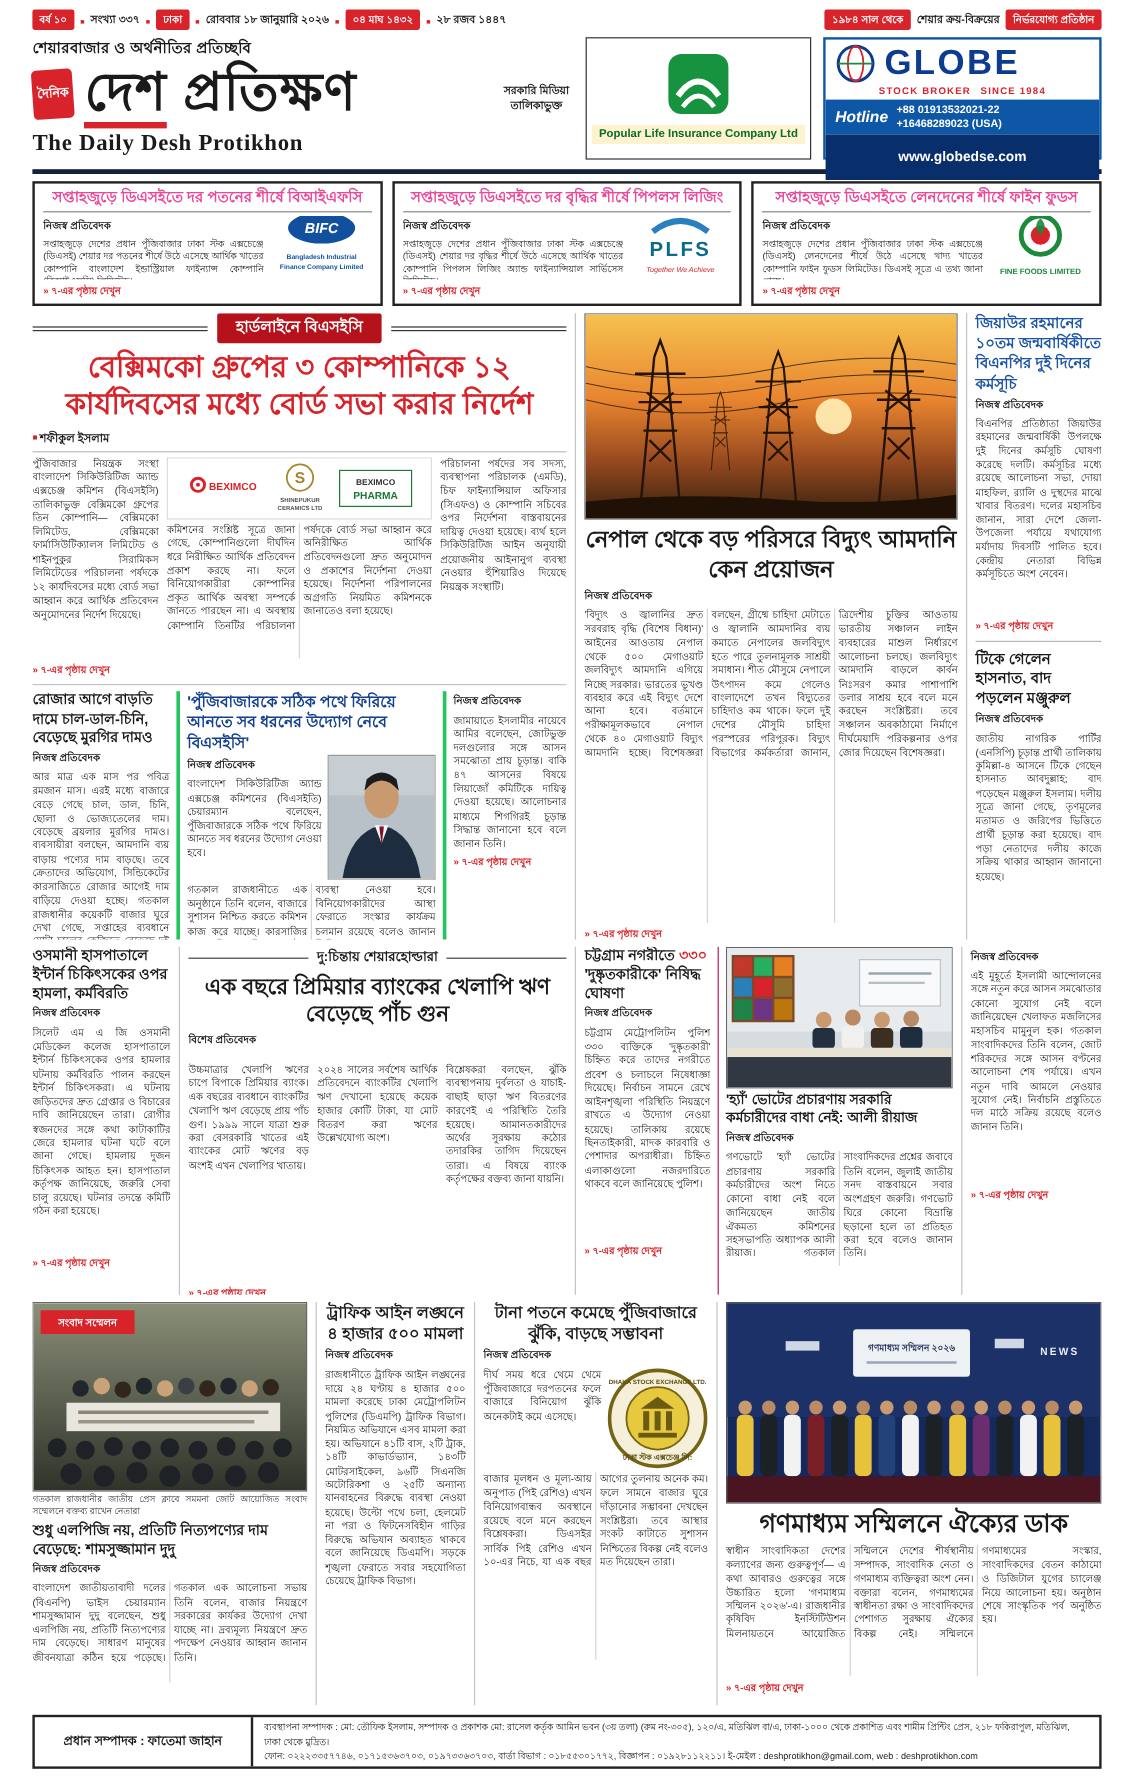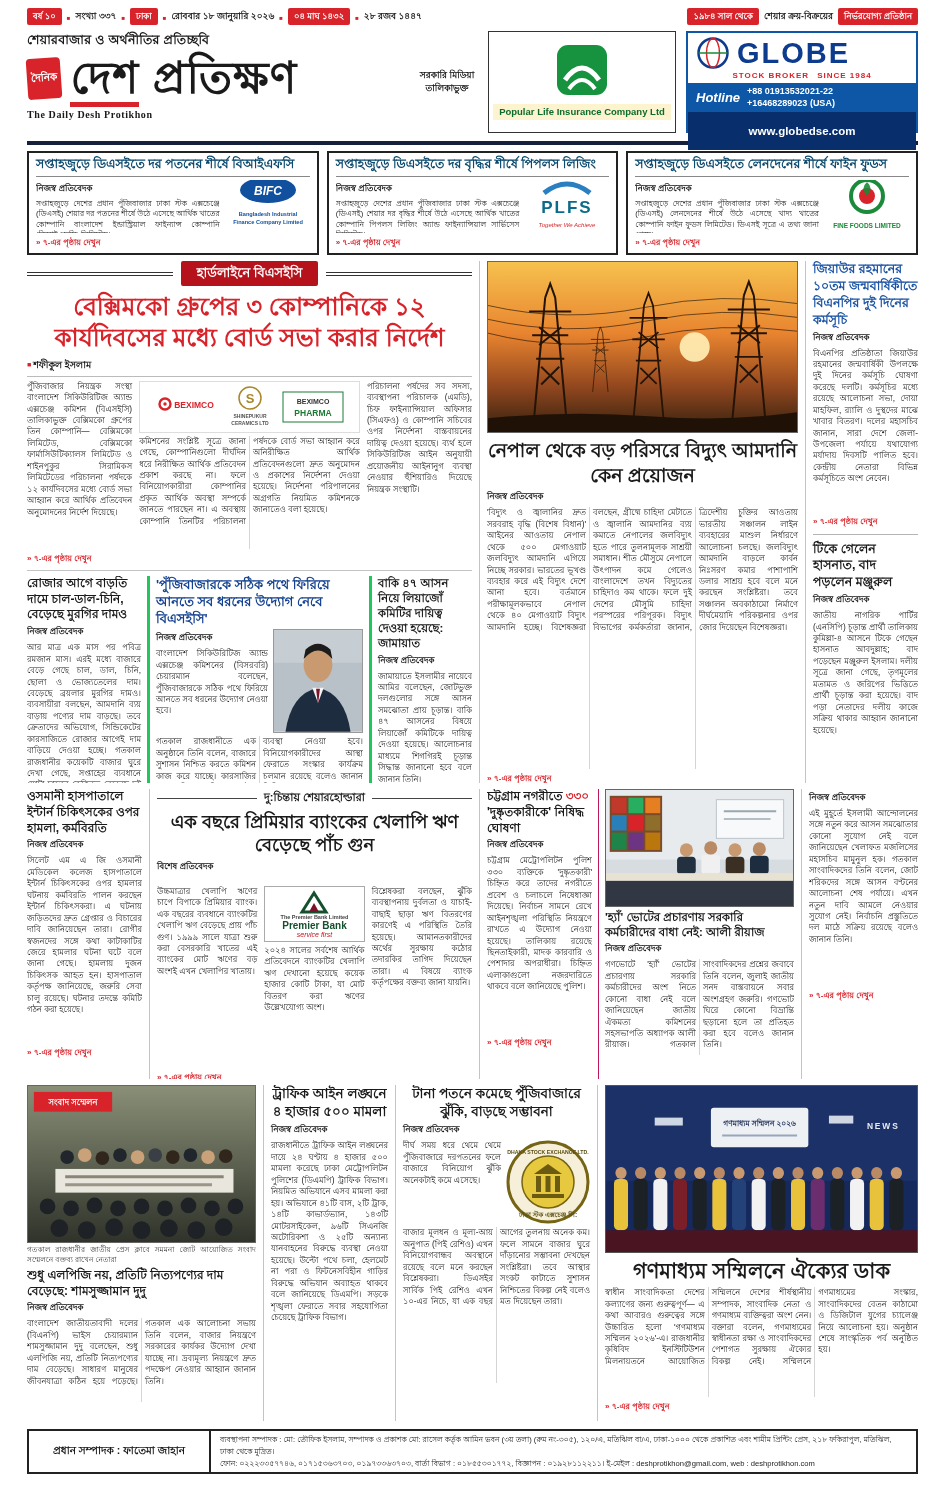--- a/index.html
+++ b/index.html
@@ -15,37 +15,37 @@
 .tb-sep::before{content:"■";color:#d8232a;font-size:6px}
 
 
 .masthead{display:flex;gap:10px;border-bottom:4px solid #14203c;padding:2px 0 8px;height:116px;align-items:stretch}
 .mh-left{flex:1;min-width:0}
 .mh-tagline{font-size:12.5px;font-weight:bold;letter-spacing:.3px}
 .mh-title-row{display:flex;align-items:center;gap:9px;margin-top:5px}
 .mh-daily{background:#d8232a;color:#fff;font-size:10.5px;font-weight:bold;padding:12px 4px;border-radius:4px;transform:rotate(-4deg)}
 .mh-title{font-size:44px;font-weight:900;letter-spacing:1px;line-height:1;white-space:nowrap}
 .mh-title .t1{box-shadow:0 5px 0 #d8232a}
-.mh-sub{font-family:"Liberation Serif","DejaVu Serif",serif;font-weight:bold;font-size:10px;margin-top:9px;letter-spacing:.6px}
+.mh-sub{font-family:"Liberation Serif","DejaVu Serif",serif;font-weight:bold;font-size:19px;margin-top:9px;letter-spacing:.6px}
 .mh-listed{width:62px;font-size:9px;font-weight:bold;text-align:center;line-height:1.45;align-self:center}
 .mh-ins{width:188px;border:1.5px solid #333;display:flex;flex-direction:column;align-items:center;justify-content:center;padding:4px}
 .ins-name{font-size:9.5px;font-weight:bold;color:#0c6b2d;text-align:center;background:#fdf3cf;padding:2px 3px;width:100%;margin-top:4px;line-height:1.2}
 .mh-globe{width:232px;border:2px solid #0d57a6;display:flex;flex-direction:column;background:#fff}
 .globe-top{display:flex;align-items:center;gap:7px;padding:3px 8px 0}
 .globe-word{font-size:29px;font-weight:900;color:#0d3c8f;letter-spacing:2px}
 .globe-tagrow{display:flex;justify-content:center;gap:8px;font-size:8px;font-weight:bold;color:#d8232a;letter-spacing:1px;padding:1px 0 3px}
 .globe-hot{background:#0d57a6;color:#fff;display:flex;align-items:center;gap:7px;padding:3px 8px;flex:1}
 .hot-label{font-size:13px;font-weight:900;font-style:italic}
 .hot-nums{font-size:9px;font-weight:bold;line-height:1.3}
 .globe-web{background:#082e6b;color:#fff;font-size:11.5px;font-weight:bold;text-align:center;padding:13px}
 
 
 .adrow{display:flex;gap:8px;margin-top:6px;height:104px}
 .adbox{flex:1;border:2px solid #222;padding:4px 7px;display:flex;flex-direction:column;overflow:hidden}
-.ad-title{color:#0c4a6e;font-size:12.5px;font-weight:800;text-align:left;line-height:1.25;border-bottom:1px solid #888;padding-bottom:3px}
+.ad-title{color:#ec4899;font-size:12.5px;font-weight:800;text-align:center;line-height:1.25;border-bottom:1px solid #888;padding-bottom:3px}
 .ad-main{display:flex;gap:6px;margin-top:3px;flex:1;overflow:hidden}
 .ad-text{flex:1;min-width:0}
 .ad-logo{width:84px;display:flex;align-items:center;justify-content:center}
 
 
 .bt{font-size:8.3px;line-height:1.38;text-align:justify;color:#222}
 .rep{font-size:8.5px;font-weight:bold;margin:2px 0 3px}
 .more{color:#d8232a;font-size:8px;font-weight:bold;margin-top:3px;cursor:pointer}
 .more::before{content:"» "}
 .mainrow{display:flex;margin-top:6px}
@@ -299,37 +299,36 @@
           <div class="sh">রোজার আগে বাড়তি দামে চাল-ডাল-চিনি, বেড়েছে মুরগির দামও</div>
           <div class="rep">নিজস্ব প্রতিবেদক</div>
           <div class="bt">আর মাত্র এক মাস পর পবিত্র রমজান মাস। এরই মধ্যে বাজারে বেড়ে গেছে চাল, ডাল, চিনি, ছোলা ও ভোজ্যতেলের দাম। বেড়েছে ব্রয়লার মুরগির দামও। ব্যবসায়ীরা বলছেন, আমদানি ব্যয় বাড়ায় পণ্যের দাম বাড়ছে। তবে ক্রেতাদের অভিযোগ, সিন্ডিকেটের কারসাজিতে রোজার আগেই দাম বাড়িয়ে দেওয়া হচ্ছে। গতকাল রাজধানীর কয়েকটি বাজার ঘুরে দেখা গেছে, সপ্তাহের ব্যবধানে মোটা চালের কেজিতে বেড়েছে দুই থেকে তিন টাকা।</div>
 
         </div>
         <div class="s s2">
           <div class="sh sh-blue">'পুঁজিবাজারকে সঠিক পথে ফিরিয়ে আনতে সব ধরনের উদ্যোগ নেবে বিএসইসি'</div>
           <div class="q-row">
             <div class="q-left">
               <div class="rep">নিজস্ব প্রতিবেদক</div>
-              <div class="bt">বাংলাদেশ সিকিউরিটিজ অ্যান্ড এক্সচেঞ্জ কমিশনের (বিসরবরি) চেয়ারম্যান বলেছেন, পুঁজিবাজারকে সঠিক পথে ফিরিয়ে আনতে সব ধরনের উদ্যোগ নেওয়া হবে।</div>
+              <div class="bt">বাংলাদেশ সিকিউরিটিজ অ্যান্ড এক্সচেঞ্জ কমিশনের (বিএসইতি) চেয়ারম্যান বলেছেন, পুঁজিবাজারকে সঠিক পথে ফিরিয়ে আনতে সব ধরনের উদ্যোগ নেওয়া হবে।</div>
             </div>
             <svg class="q-photo" viewBox="0 0 92 106">
               <rect width="92" height="106" fill="#b7c1c7"></rect>
               <rect width="92" height="34" fill="#c6ced3"></rect>
               <ellipse cx="46" cy="36" rx="15" ry="18" fill="#c99a6f"></ellipse>
               <path d="M31 30 Q46 12 61 30 L59 20 Q46 8 33 20 Z" fill="#1c1c1c"></path>
               <path d="M12 106 Q18 66 46 60 Q74 66 80 106 Z" fill="#1d2c3f"></path>
               <path d="M40 60 L46 76 L52 60 Z" fill="#f4f4f4"></path>
               <path d="M44 61 L46 78 L48 61 Z" fill="#7a1228"></path>
             </svg>
           </div>
           <div class="bt cols2" style="margin-top:3px;height:86px;overflow:hidden">গতকাল রাজধানীতে এক অনুষ্ঠানে তিনি বলেন, বাজারে সুশাসন নিশ্চিত করতে কমিশন কাজ করে যাচ্ছে। কারসাজির সঙ্গে জড়িতদের বিরুদ্ধে কঠোর ব্যবস্থা নেওয়া হবে। বিনিয়োগকারীদের আস্থা ফেরাতে সংস্কার কার্যক্রম চলমান রয়েছে বলেও জানান তিনি।</div>
 
         </div>
         <div class="s s3">
-          <div class="sh" style="font-size:11.5px">বাকি ৪৭ আসন নিয়ে লিয়াজোঁ কমিটির দায়িত্ব দেওয়া হয়েছে: জামায়াত</div>
           <div class="rep">নিজস্ব প্রতিবেদক</div>
           <div class="bt">জামায়াতে ইসলামীর নায়েবে আমির বলেছেন, জোটভুক্ত দলগুলোর সঙ্গে আসন সমঝোতা প্রায় চূড়ান্ত। বাকি ৪৭ আসনের বিষয়ে লিয়াজোঁ কমিটিকে দায়িত্ব দেওয়া হয়েছে। আলোচনার মাধ্যমে শিগগিরই চূড়ান্ত সিদ্ধান্ত জানানো হবে বলে জানান তিনি।</div>
           <div class="more">৭-এর পৃষ্ঠায় দেখুন</div>
         </div>
       </div>
     </div>
 
     <div class="c colB">
       <svg class="ph-power" viewBox="0 0 308 172" preserveAspectRatio="none">
         <defs>
@@ -394,29 +393,20 @@
       <div class="kick2">
         <span class="kl"></span>
         <span>দু:চিন্তায় শেয়ারহোল্ডারা</span>
         <span class="kl"></span>
       </div>
       <div class="prem-hl">এক বছরে প্রিমিয়ার ব্যাংকের খেলাপি ঋণ বেড়েছে পাঁচ গুন</div>
       <div class="rep">বিশেষ প্রতিবেদক</div>
       <div class="prem-cols">
         <div class="pc bt">উচ্চমাত্রার খেলাপি ঋণের চাপে বিপাকে প্রিমিয়ার ব্যাংক। এক বছরের ব্যবধানে ব্যাংকটির খেলাপি ঋণ বেড়েছে প্রায় পাঁচ গুণ। ১৯৯৯ সালে যাত্রা শুরু করা বেসরকারি খাতের এই ব্যাংকের মোট ঋণের বড় অংশই এখন খেলাপির খাতায়।</div>
         <div class="pc">
-          <div class="prem-logo-box">
-            <svg width="30" height="24" viewBox="0 0 30 24">
-              <path d="M3 22 L15 3 L27 22 Z" fill="none" stroke="#14502e" stroke-width="3"></path>
-              <path d="M10 22 L15 13 L20 22 Z" fill="#7a1228"></path>
-            </svg>
-            <div class="pl-top">The Premier Bank Limited</div>
-            <div class="pl-name">Premier Bank</div>
-            <div class="pl-tag">service first</div>
-          </div>
           <div class="bt">২০২৪ সালের সর্বশেষ আর্থিক প্রতিবেদনে ব্যাংকটির খেলাপি ঋণ দেখানো হয়েছে কয়েক হাজার কোটি টাকা, যা মোট বিতরণ করা ঋণের উল্লেখযোগ্য অংশ।</div>
         </div>
         <div class="pc bt">বিশ্লেষকরা বলছেন, ঝুঁকি ব্যবস্থাপনায় দুর্বলতা ও যাচাই-বাছাই ছাড়া ঋণ বিতরণের কারণেই এ পরিস্থিতি তৈরি হয়েছে। আমানতকারীদের অর্থের সুরক্ষায় কঠোর তদারকির তাগিদ দিয়েছেন তারা। এ বিষয়ে ব্যাংক কর্তৃপক্ষের বক্তব্য জানা যায়নি।</div>
       </div>
       <div class="more">৭-এর পৃষ্ঠায় দেখুন</div>
     </div>
 
     <div class="c colB3">
       <div class="ctg-row">
         <div class="ctg-left">

